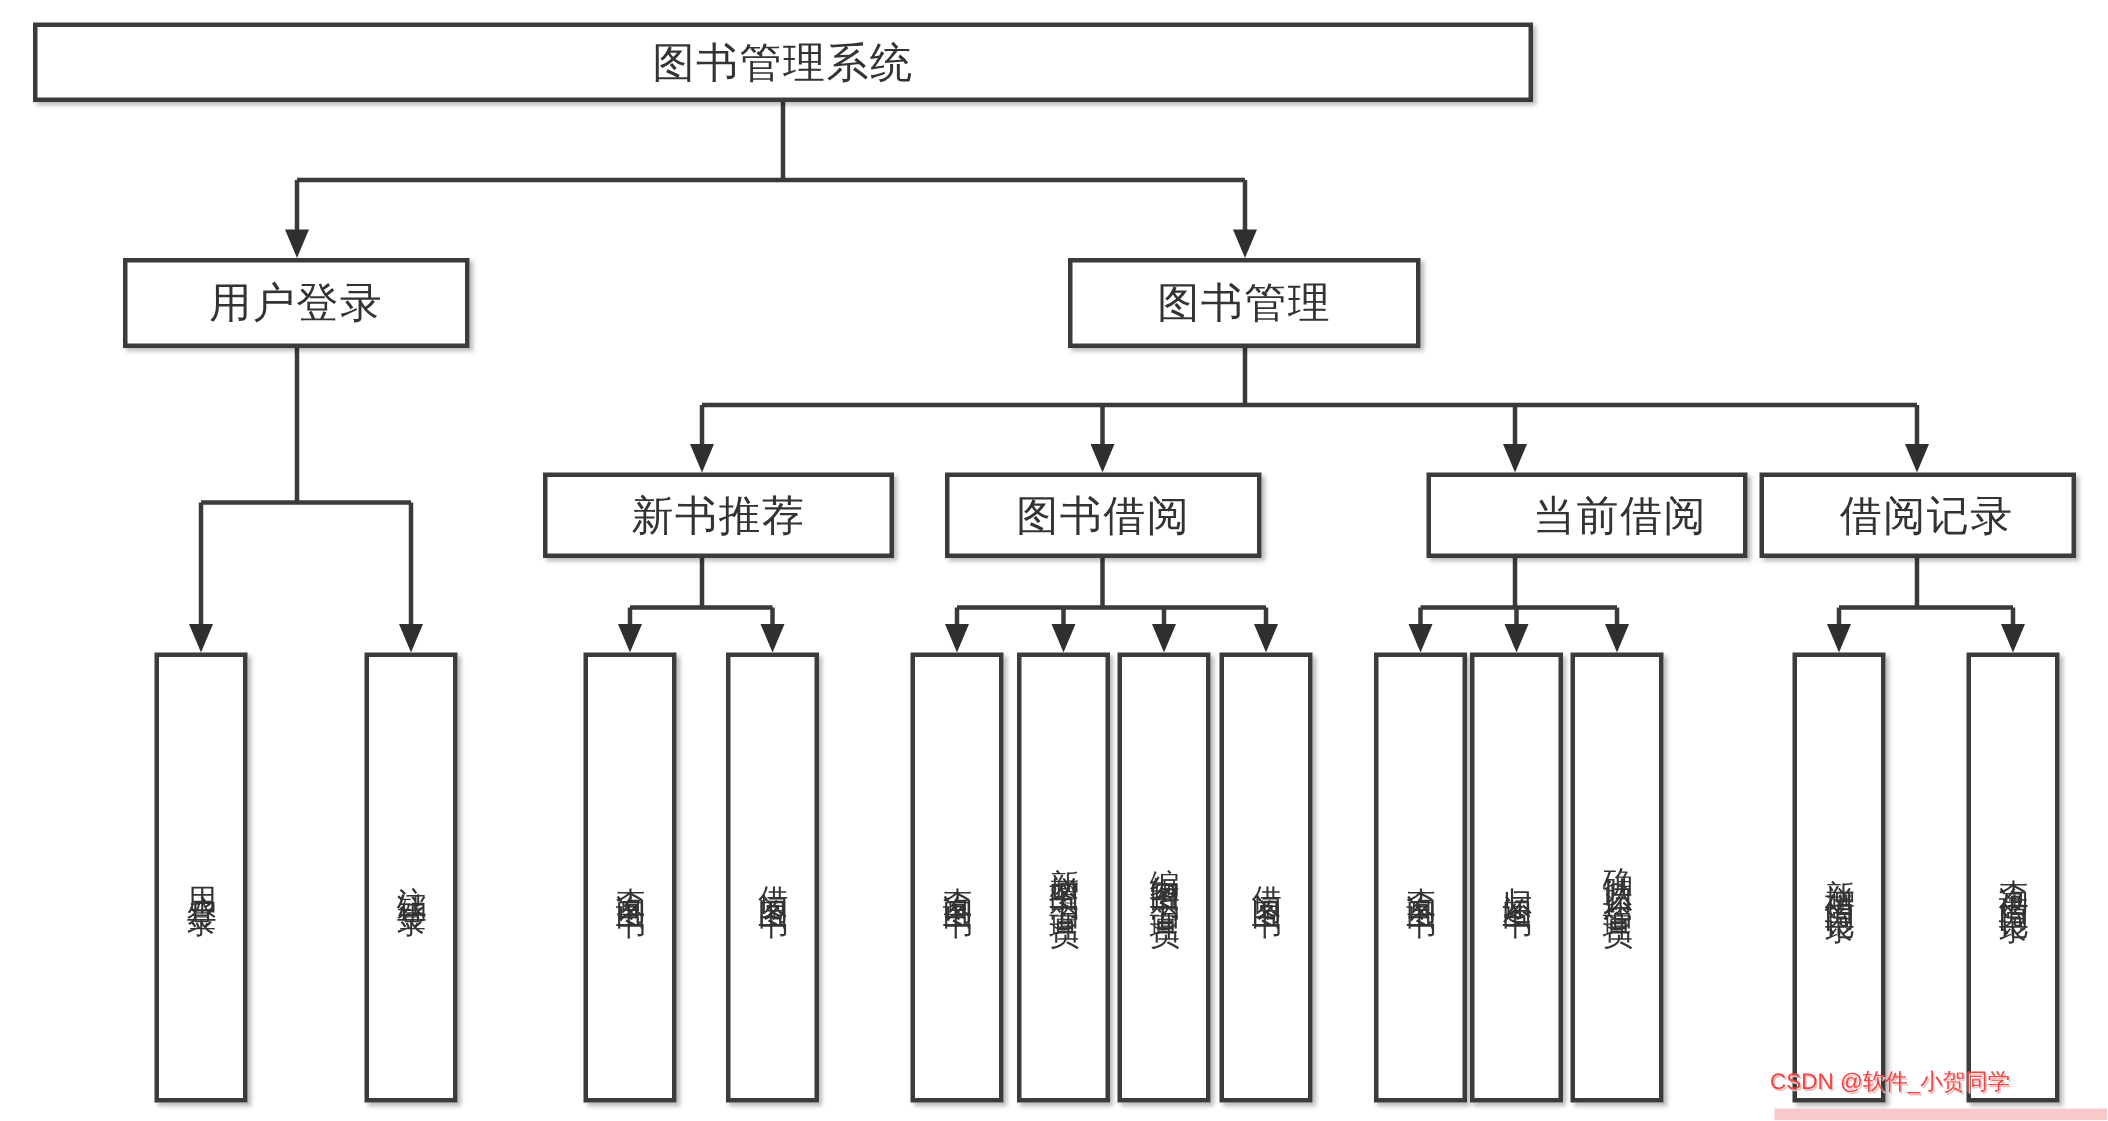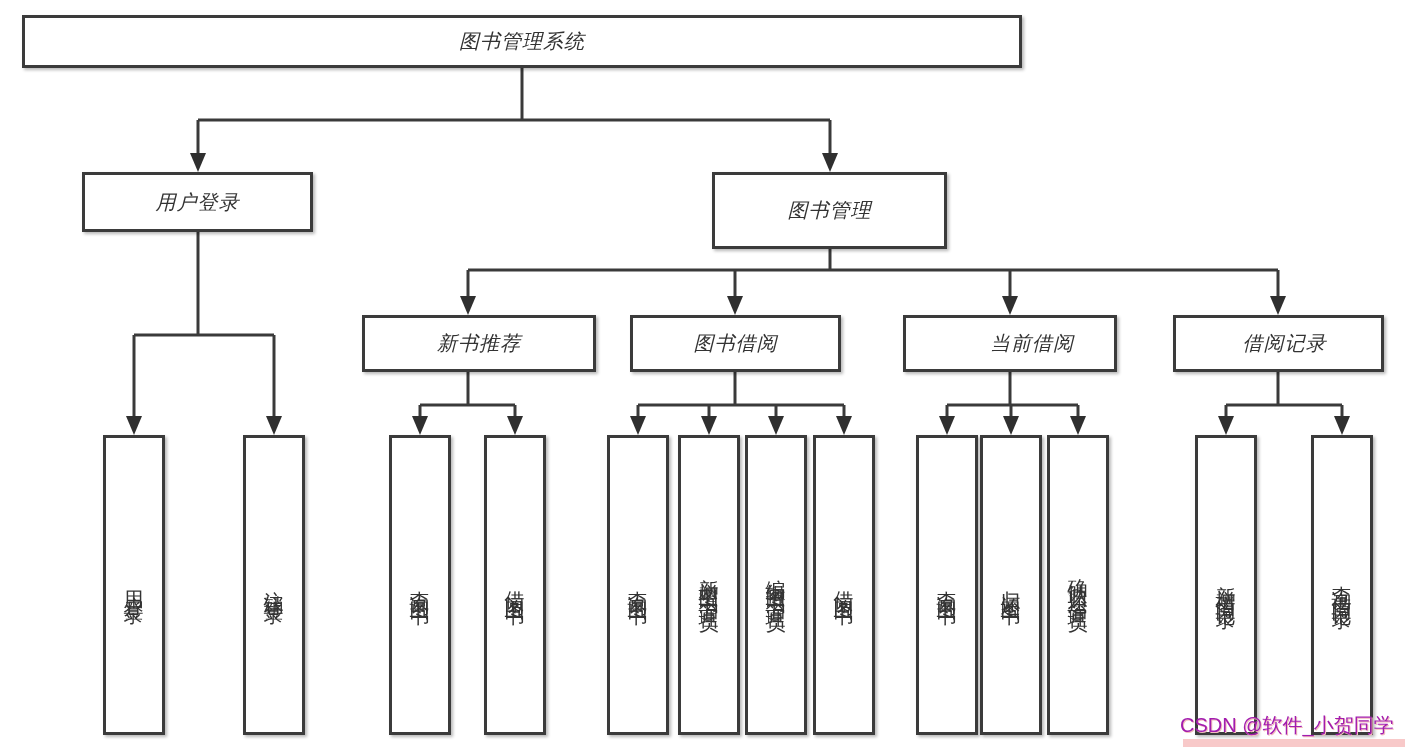--- a/index.html
+++ b/index.html
@@ -13,34 +13,34 @@
   .connectors{position:absolute;left:0;top:0;width:1405px;height:747px;}
   .node{
     position:absolute;
     background:#ffffff;
     border:3px solid #3b3b3b;
     box-shadow:2px 2px 3px rgba(0,0,0,.28);
     box-sizing:border-box;
     display:flex;align-items:center;justify-content:center;
     color:#333333;
   }
-  .hbox{font-size:20px;letter-spacing:1px;font-style:italic;}
+  .hbox{font-size:28px;letter-spacing:1px;}
   .vbox{font-size:20px;}
   .vbox .vtext{
     writing-mode:vertical-rl;
     letter-spacing:5px;
     line-height:1;
     white-space:nowrap;
   }
   .watermark{
     position:absolute;
     left:1180px;top:712px;
     width:225px;height:30px;
-    font-size:20px;
-    color:#a21caf;
+    font-size:15px;
+    color:#ef4444;
     text-shadow:1px 1px 0 #f2bcbc;
     white-space:nowrap;
     z-index:5;
   }
   .wm-strip{
     position:absolute;
     left:1183px;top:739px;
     width:222px;height:8px;
     background:#f8c9c9;
     z-index:4;
@@ -115,31 +115,31 @@
     </g>
   </svg>
 
   <div class="node hbox" style="left:22px;top:15px;width:1000px;height:53px;">
     <span>图书管理系统</span>
   </div>
 
   <div class="node hbox" style="left:82px;top:172px;width:231px;height:60px;">
     <span>用户登录</span>
   </div>
-  <div class="node hbox" style="left:712px;top:172px;width:235px;height:77px;">
+  <div class="node hbox" style="left:712px;top:172px;width:235px;height:60px;">
     <span>图书管理</span>
   </div>
 
   <div class="node hbox" style="left:362px;top:315px;width:234px;height:57px;">
     <span>新书推荐</span>
   </div>
   <div class="node hbox" style="left:630px;top:315px;width:211px;height:57px;text-align:center;">
     <span>图书借阅</span>
   </div>
-  <div class="node hbox" style="left:903px;top:315px;width:214px;height:57px;padding-left:44px;">
+  <div class="node hbox" style="left:951px;top:315px;width:214px;height:57px;padding-left:44px;">
     <span>当前借阅</span>
   </div>
   <div class="node hbox" style="left:1173px;top:315px;width:211px;height:57px;padding-left:12px;">
     <span>借阅记录</span>
   </div>
 
   <div class="node vbox" style="left:103px;top:435px;width:62px;height:300px;">
     <span class="vtext">用户登录</span>
   </div>
   <div class="node vbox" style="left:243px;top:435px;width:62px;height:300px;">

